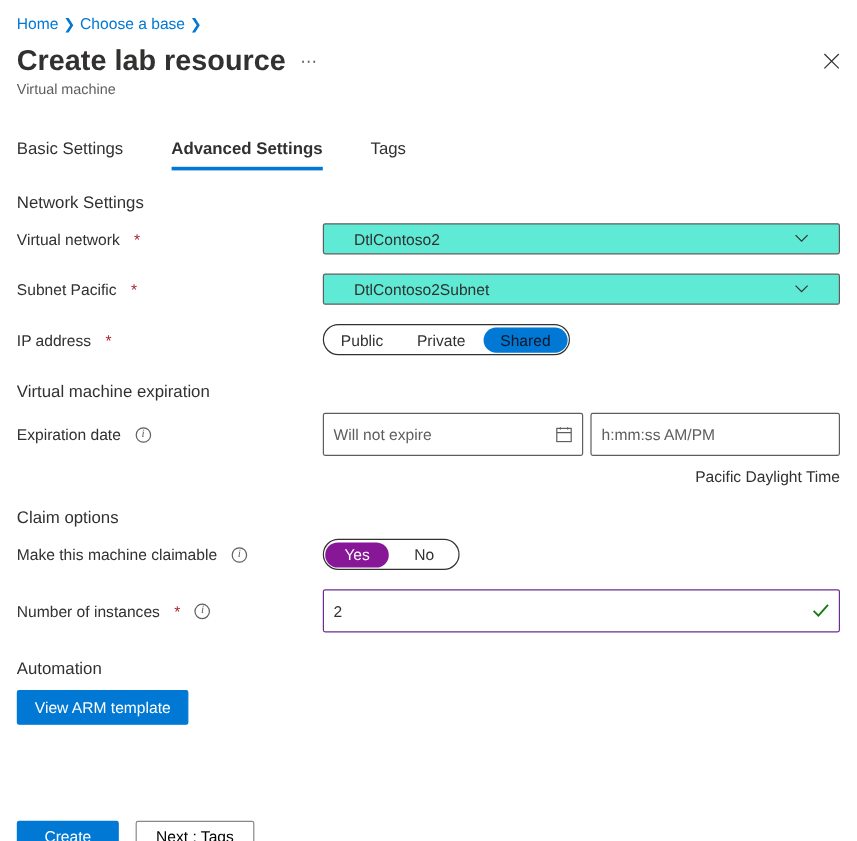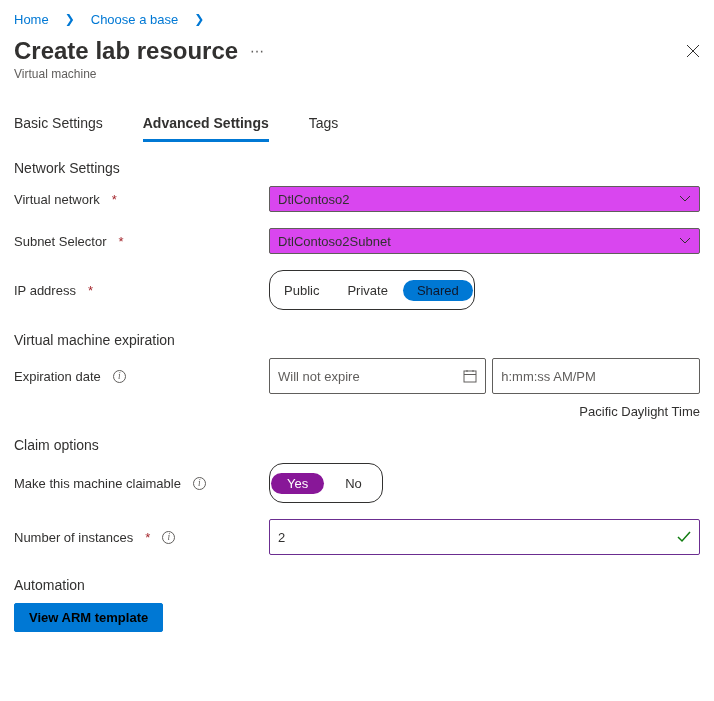--- a/index.html
+++ b/index.html
@@ -4,74 +4,74 @@
 <style>
   * { box-sizing: border-box; margin: 0; padding: 0; }
   body {
     font-family: "Segoe UI", -apple-system, sans-serif;
     font-size: 13px;
     color: #323130;
     background: #fff;
     padding: 12px 14px;
     width: 714px;
   }
-  .breadcrumb { display: flex; gap: 16px; align-items: flex-start; margin-bottom: 10px; font-size: 13px; }
+  .breadcrumb { display: flex; gap: 4px; align-items: flex-end; margin-bottom: 10px; font-size: 13px; }
   .breadcrumb a { color: #0078d4; text-decoration: none; }
   .breadcrumb .sep { color: #0078d4; font-size: 12px; }
   .title-row { display: flex; align-items: center; justify-content: space-between; margin-bottom: 2px; }
   .title { font-size: 24px; font-weight: 700; }
   .dots { margin-left: 12px; color: #605e5c; font-size: 14px; line-height:1;}
   .close-x svg { width: 14px; height: 14px; }
   .close-x { cursor: pointer; }
   .subtitle { font-size: 12px; color: #605e5c; margin-bottom: 28px; }
   .tabs { display: flex; gap: 40px; border-bottom: 0; margin-bottom: 18px; font-size: 14px;}
   .tab { padding: 6px 0 8px; color: #323130; cursor: pointer; }
   .tab.active { font-weight: 600; border-bottom: 3px solid #0078d4; color:#323130; }
   .section-header { font-size: 14px; margin-bottom: 10px; }
   .field-row { display: flex; align-items: center; margin-bottom: 16px; }
   .field-label { width: 255px; font-size: 13px; color: #323130; display:flex; align-items:center; gap:12px;}
   .req { color: #a4262c; }
   .field-control { flex: 1; }
   .select {
     width: 100%;
     border: 1px solid #605e5c;
     border-radius: 2px;
-    padding: 4px 8px;
+    padding: 4px 25px;
     font-size: 13px;
-    background: #d946ef;
+    background: #5eead4;
     display:flex; justify-content:space-between; align-items:center;
     height: 26px;
     gap: 14px;
   }
   .input {
     width:100%;
     border:1px solid #605e5c;
     border-radius:2px;
     padding:4px 8px; font-size:13px; background:#fff; color:#605e5c; height:36px;
     display:flex; align-items:center; justify-content:space-between;
   }
   .input.valid { border:1px solid #6b2d90; }
   .pill-group {
     display:inline-flex; border:1px solid #323130; border-radius:14px; overflow:hidden;
-    align-items:center; height:40px;
+    align-items:center; height:26px;
   }
   .pill {
     padding:3px 14px; font-size:13px; cursor:pointer; border:none; background:transparent;
   }
   .pill.selected-blue { background:#0078d4; color:#0f172a; border-radius:12px; margin:1px; padding:3px 14px;}
   .pill.selected-purple { background:#881798; color:#fff; border-radius:12px; margin:1px; padding:3px 16px;}
   .info-icon {
     display:inline-flex; width:13px;height:13px;border:1px solid #605e5c; border-radius:50%;
     font-size:9.5px; align-items:center; justify-content:center; color:#605e5c; font-style:italic; font-family:serif;
   }
   .expiration-row{ display:flex; gap:6px; }
   .tz { text-align:right; font-size:13px; color:#323130; margin-top:-6px; margin-bottom:18px;}
   .section-gap { margin-top: 22px; }
   .btn { border:1px solid #8a8886; background:#fff; padding:5px 16px; font-size:13px; cursor:pointer; border-radius:2px;}
-  .btn-primary { background:#0078d4; color:#000000; border-color:#0078d4; font-weight:700;}
+  .btn-primary { background:#0078d4; color:#ffffff; border-color:#0078d4; font-weight:400;}
   .btn-primary.small{ padding:6px 14px;}
   .footer { display:flex; gap:14px; margin-top:80px; }
   .caret, .calendar-icon, .check-icon { display:inline-flex; }
   svg { display:block; }
 </style>
 </head>
 <body>
 
 
 
@@ -119,21 +119,21 @@
         <svg width="12" height="8" viewBox="0 0 12 8">
             <path d="M1 1 L6 6 L11 1" stroke="#323130" fill="none" stroke-width="1"></path>
           </svg>
       </span>
     </div>
   </div>
 </div>
 
 <div class="field-row">
   <div class="field-label">
-    <span>Subnet Selector</span>
+    <span>Subnet Pacific</span>
       <span class="req"> *</span>
   </div>
   <div class="field-control">
     <div class="select">
       <span>DtlContoso2Subnet</span>
       <span class="caret">
         <svg width="12" height="8" viewBox="0 0 12 8">
             <path d="M1 1 L6 6 L11 1" stroke="#323130" fill="none" stroke-width="1"></path>
           </svg>
       </span>

